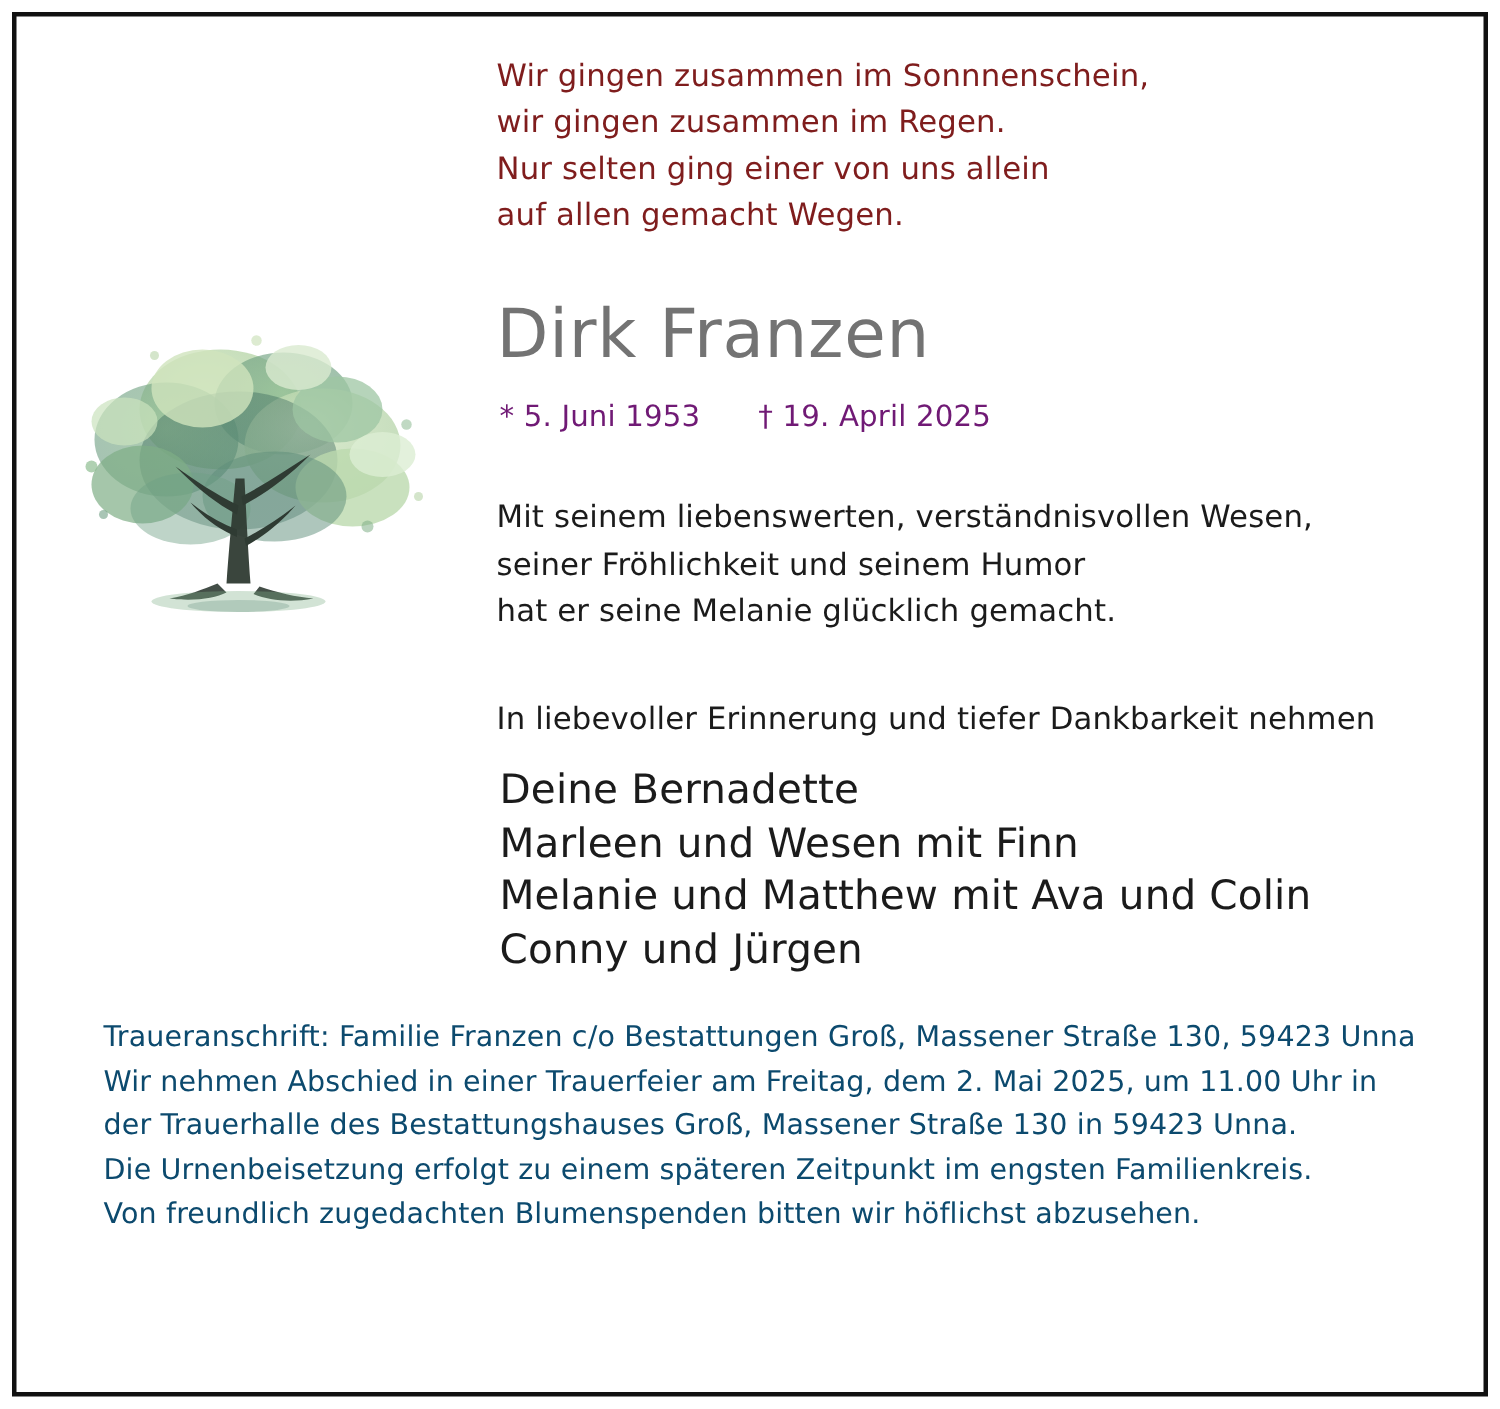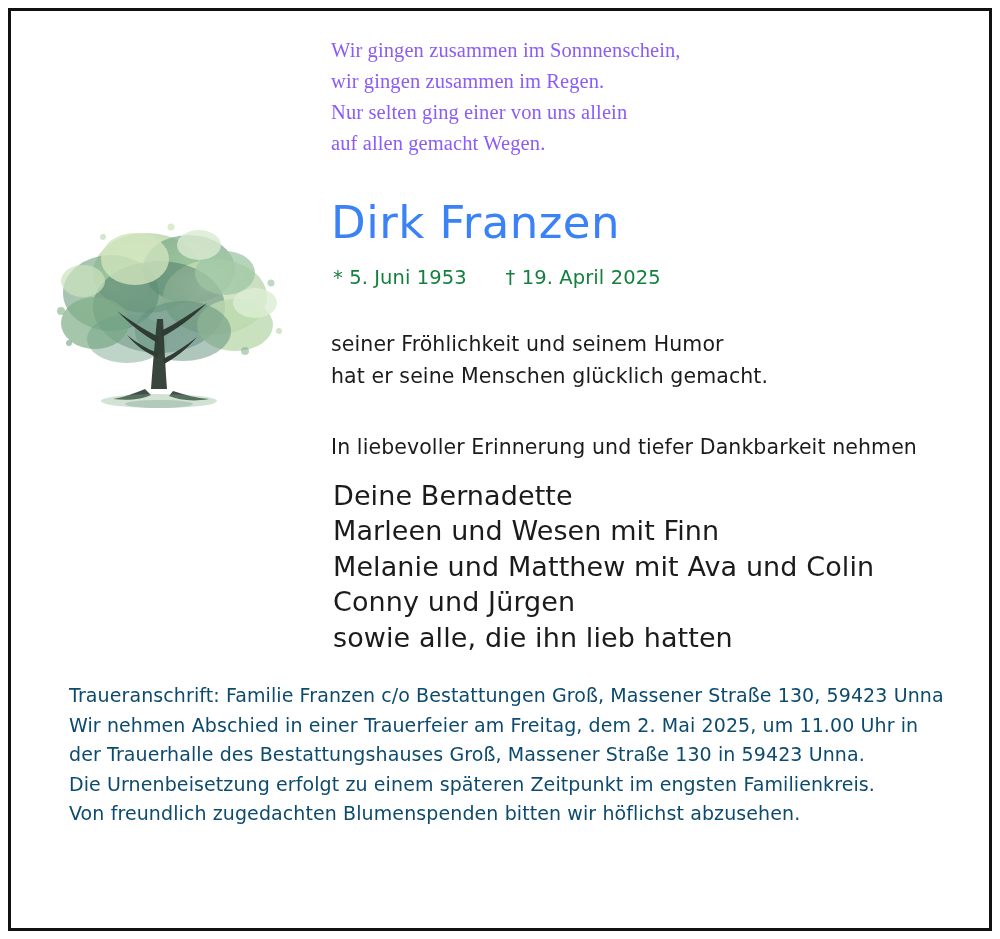--- a/index.html
+++ b/index.html
@@ -37,41 +37,40 @@
     box-sizing: border-box;
     padding: 24px 30px 18px 30px;
   }
 
   
   .poem {
     margin-left: 290px;
     font-size: 20.5px;
     line-height: 31px;
     letter-spacing: 0.1px;
-    color: #8b5cf6;
-    font-family: Liberation Serif, serif;
+    color: #7f1d1d;
   }
   .poem div { white-space: pre; }
 
   
   .name {
     margin-left: 290px;
     margin-top: 38px;
     font-size: 45px;
     line-height: 52px;
     font-weight: 400;
     letter-spacing: 0.5px;
-    color: #3b82f6;
+    color: #737373;
     font-family: "DejaVu Sans", sans-serif;
   }
   .dates {
     margin-left: 292px;
     margin-top: 17px;
     font-size: 19.5px;
-    color: #15803d;
+    color: #701a75;
     letter-spacing: 0.1px;
   }
   .dates .gap { display: inline-block; width: 26px; }
 
   
   .para {
     margin-left: 290px;
     font-size: 20.5px;
     line-height: 31.5px;
     letter-spacing: 0.1px;
@@ -184,34 +183,34 @@
 
       <div class="name">Dirk Franzen</div>
 
       <div class="dates">
         <span>* 5. Juni 1953</span>
         <span class="gap"></span>
         <span>† 19. April 2025</span>
       </div>
 
       <div class="para para-1">
+        <div>Mit seinem liebenswerten, verständnisvollen Wesen,</div>
         <div>seiner Fröhlichkeit und seinem Humor</div>
-        <div>hat er seine Menschen glücklich gemacht.</div>
+        <div>hat er seine Melanie glücklich gemacht.</div>
       </div>
 
       <div class="para para-2">
         <div>In liebevoller Erinnerung und tiefer Dankbarkeit nehmen</div>
       </div>
 
       <div class="family">
         <div>Deine Bernadette</div>
         <div>Marleen und Wesen mit Finn</div>
         <div>Melanie und Matthew mit Ava und Colin</div>
         <div>Conny und Jürgen</div>
-        <div>sowie alle, die ihn lieb hatten</div>
       </div>
 
       <div class="footer">
         <div>Traueranschrift: Familie Franzen c/o Bestattungen Groß, Massener Straße 130, 59423 Unna</div>
         <div>Wir nehmen Abschied in einer Trauerfeier am Freitag, dem 2. Mai 2025, um 11.00 Uhr in</div>
         <div>der Trauerhalle des Bestattungshauses Groß, Massener Straße 130 in 59423 Unna.</div>
         <div>Die Urnenbeisetzung erfolgt zu einem späteren Zeitpunkt im engsten Familienkreis.</div>
         <div>Von freundlich zugedachten Blumenspenden bitten wir höflichst abzusehen.</div>
       </div>
 

